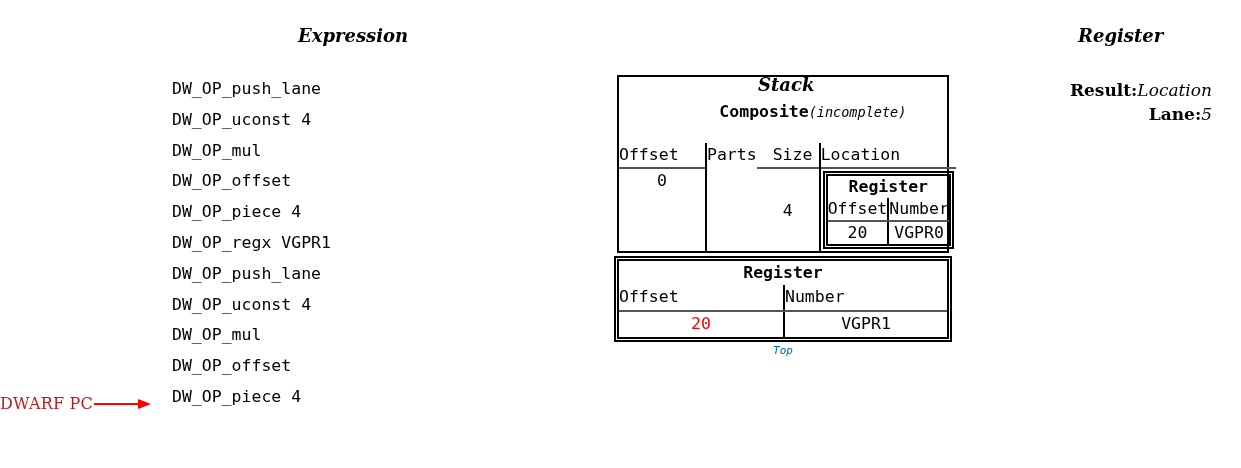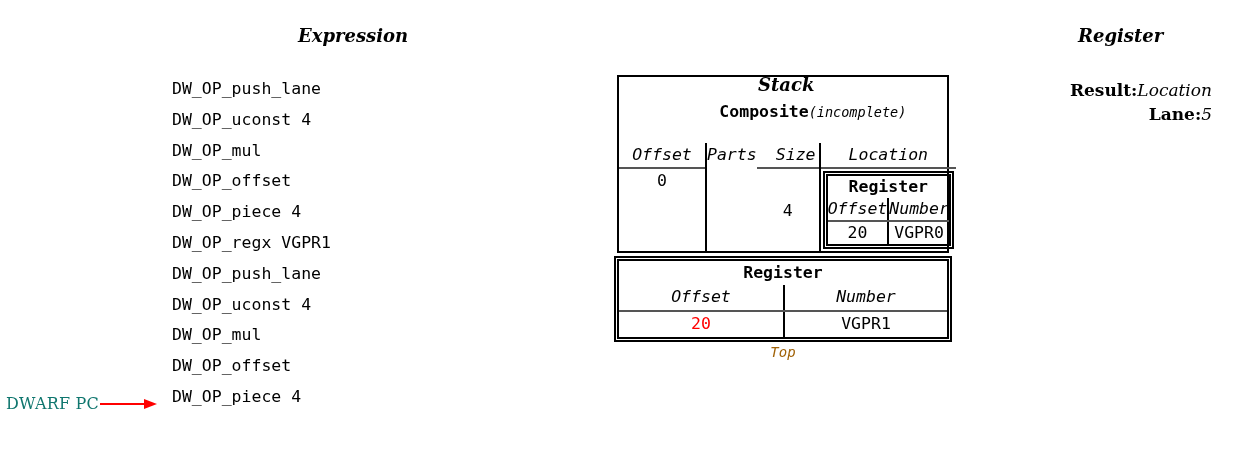--- a/index.html
+++ b/index.html
@@ -38,25 +38,25 @@
     font-size: 16.5px;
     line-height: 30.8px;
   }
   #expression-list .expr-line {
     white-space: pre;
   }
 
   
   #dwarf-pc-marker {
     position: absolute;
-    left: 6px;
+    left: 0;
     top: 394px;
     display: flex;
     align-items: center;
-    color: #0f766e;
+    color: #b91c1c;
   }
   #dwarf-pc-marker .pc-label {
     font-family: "DejaVu Serif", serif;
     font-size: 16px;
     white-space: nowrap;
     letter-spacing: .2px;
   }
   #dwarf-pc-marker .pc-arrow {
     position: relative;
     width: 58px;
@@ -96,23 +96,22 @@
     text-align: center;
     white-space: pre;
   }
   .tbl-title .sub {
     font-weight: normal;
     font-style: italic;
     font-size: 13.5px;
   }
   .cell-hdr {
     font-family: "DejaVu Sans Mono", monospace;
-    font-style: italic;
     font-size: 16.5px;
-    text-align: center;
+    text-align: left;
     white-space: pre;
   }
   .cell-val {
     font-family: "DejaVu Sans Mono", monospace;
     font-size: 16.5px;
     text-align: center;
     white-space: pre;
   }
   .red { color: #ff0000; }
 
@@ -233,22 +232,22 @@
   }
   #register-hdr-row { border-bottom: 2px solid #555; }
   .reg-col-left  { flex: 0 0 164px; border-right: 2px solid #000; padding: 2px 0 4px 0; }
   .reg-col-right { flex: 1 1 auto; padding: 2px 0 4px 0; }
 
   #stack-top-label {
     margin-top: 5px;
     text-align: center;
     font-family: "DejaVu Sans Mono", monospace;
     font-style: italic;
-    font-size: 14px;
-    color: #a16207;
+    font-size: 11px;
+    color: #0369a1;
   }
 
   
   #context-block {
     position: absolute;
     left: 1012px;
     top: 78px;
     width: 200px;
     text-align: right;
     font-family: "DejaVu Serif", serif;

